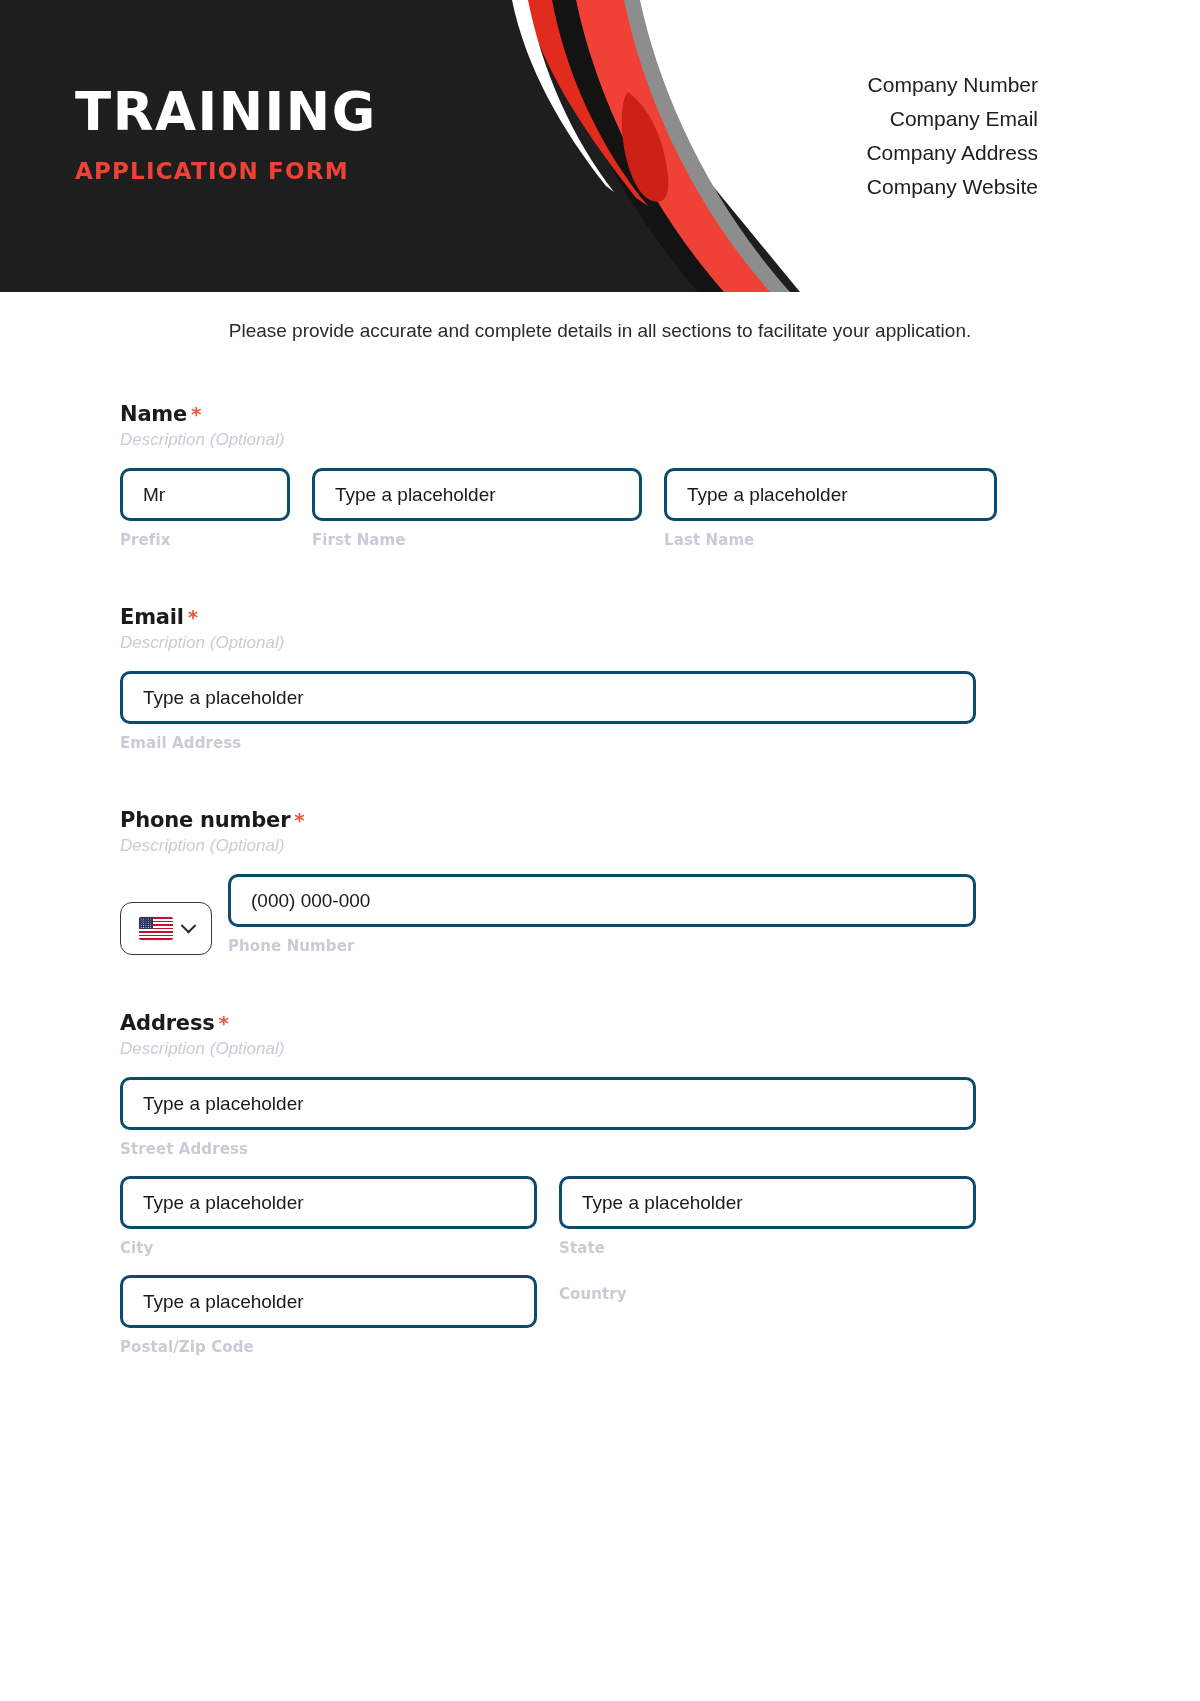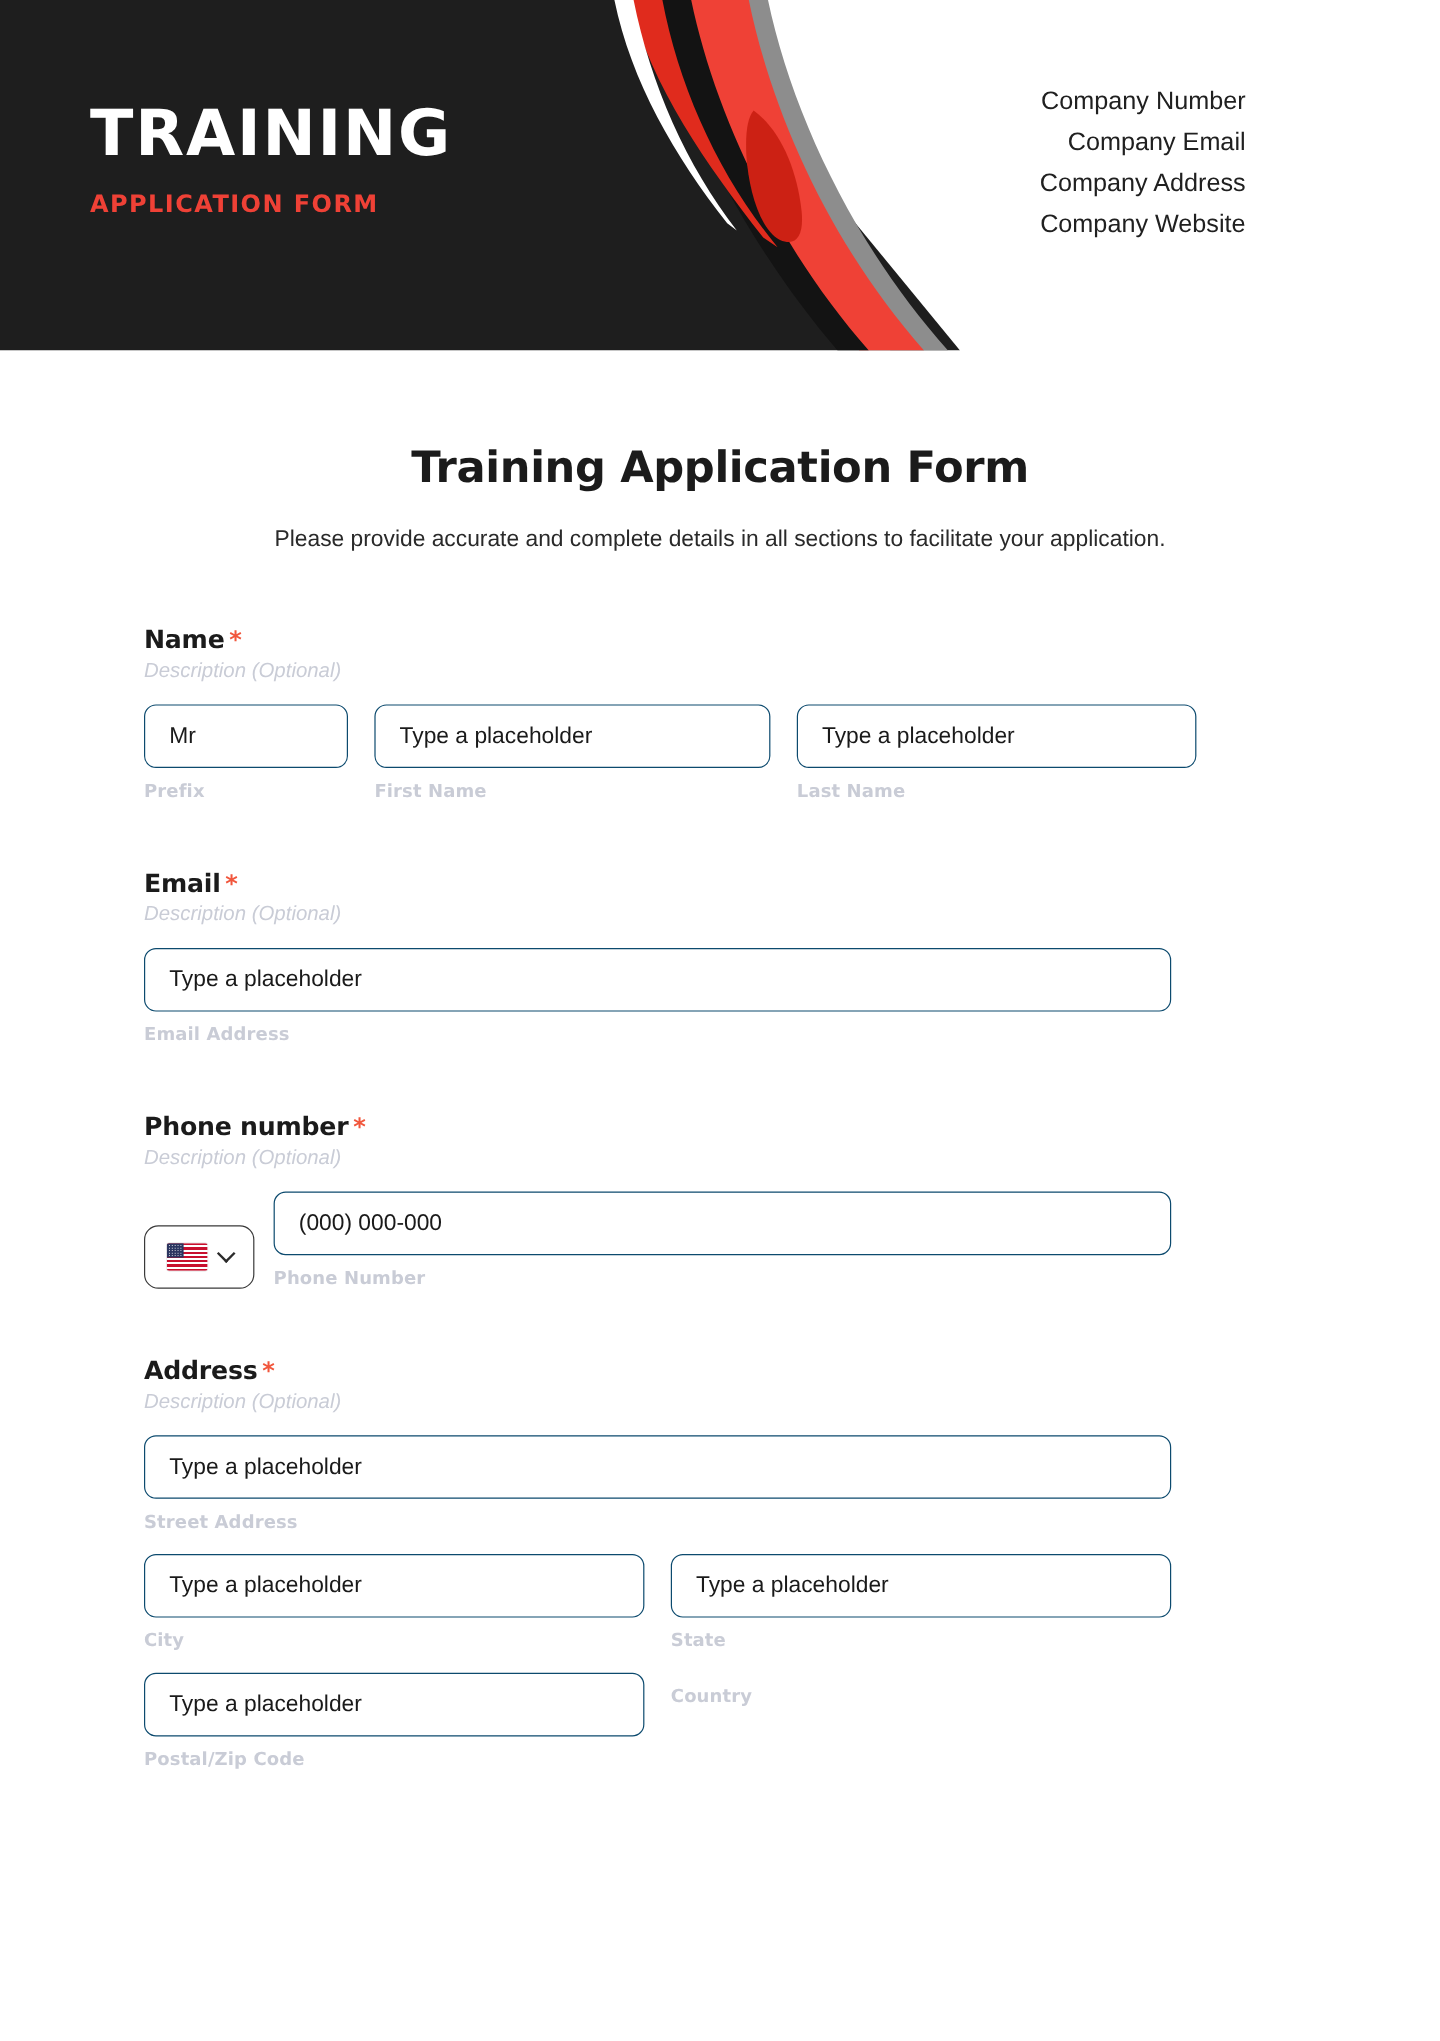--- a/index.html
+++ b/index.html
@@ -34,21 +34,21 @@
     font-weight: 700;
     font-size: 53px;
     letter-spacing: 1.5px;
     color: #ffffff;
     line-height: 1;
   }
   .brand-sub {
     margin-top: 22px;
     font-family: "DejaVu Sans", sans-serif;
     font-weight: 700;
-    font-size: 20px;
+    font-size: 23px;
     letter-spacing: 1.2px;
     color: #ef4136;
     line-height: 1;
   }
 
   .company-block {
     position: absolute;
     right: 162px;
     top: 68px;
     text-align: right;
@@ -113,21 +113,21 @@
   .row {
     display: flex;
     margin-top: 18px;
     gap: 22px;
     align-items: flex-start;
   }
   .col { display: flex; flex-direction: column; }
 
   .input {
     height: 53px;
-    border: 1px solid #0c4a6e;
+    border: 3px solid #0c4a6e;
     border-radius: 10px;
     background: #ffffff;
     display: flex;
     align-items: center;
     padding: 0 20px;
     font-family: "Liberation Sans", sans-serif;
     font-size: 19px;
     color: #1a1a1a;
     white-space: nowrap;
     overflow: hidden;
@@ -237,21 +237,20 @@
     <div class="company-block">
       <div class="company-line">Company Number</div>
       <div class="company-line">Company Email</div>
       <div class="company-line">Company Address</div>
       <div class="company-line">Company Website</div>
     </div>
   </div>
 
   <div class="body-wrap">
 
-    <div class="form-title">Training Application Form</div>
     <div class="form-subtitle">Please provide accurate and complete details in all sections to facilitate your application.</div>
 
     <div class="field-group first">
       <div class="field-label">
         <span>Name</span><span class="req-star">*</span>
       </div>
       <div class="field-desc">Description (Optional)</div>
       <div class="row">
         <div class="col">
           <div class="input w-prefix">Mr</div>

